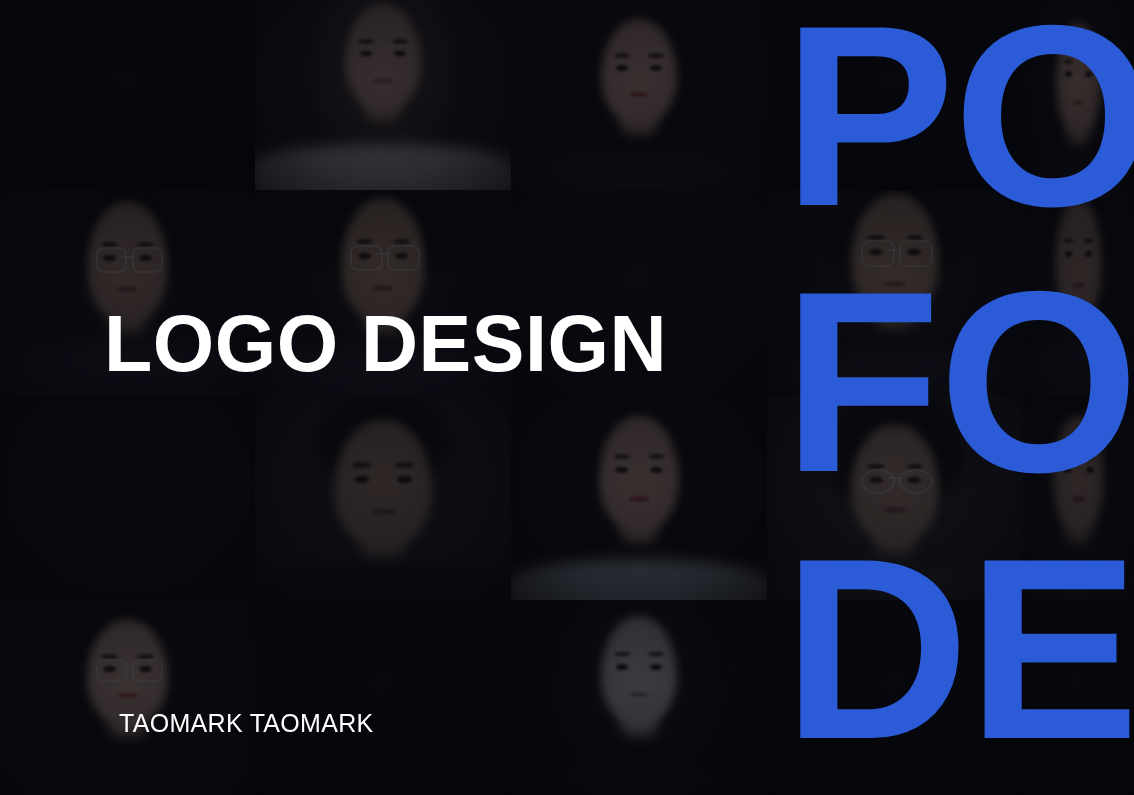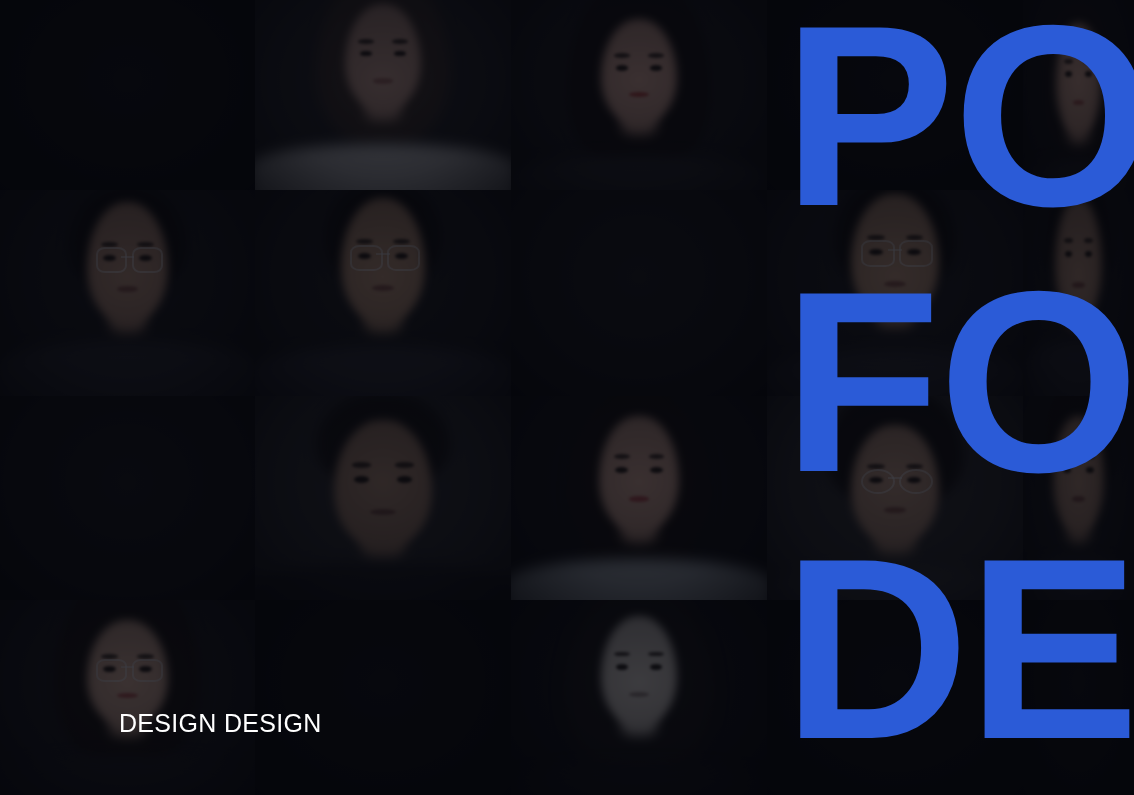--- a/index.html
+++ b/index.html
@@ -403,18 +403,19 @@
       </div>
     </div>
 
   <div id="bigtype">
     <div class="bigrow" id="bigrow-0" style="color: rgb(43, 91, 215);">PO</div>
     <div class="bigrow" id="bigrow-1" style="color: rgb(43, 91, 215);">FO</div>
     <div class="bigrow" id="bigrow-2" style="color: rgb(43, 91, 215);">DE</div>
   </div>
 
   <div id="overlay">
-
-
-    <div id="brand-text" style="color: rgb(255, 255, 255);">DESIGN DESIGN</div>
+    <div id="main-title" style="color: rgb(255, 255, 255);">LOGO DESIGN</div>
+
+
+    <div id="brand-text" style="color: rgb(255, 255, 255);">TAOMARK TAOMARK</div>
   </div>
 
 </div>
 
 </body></html>

